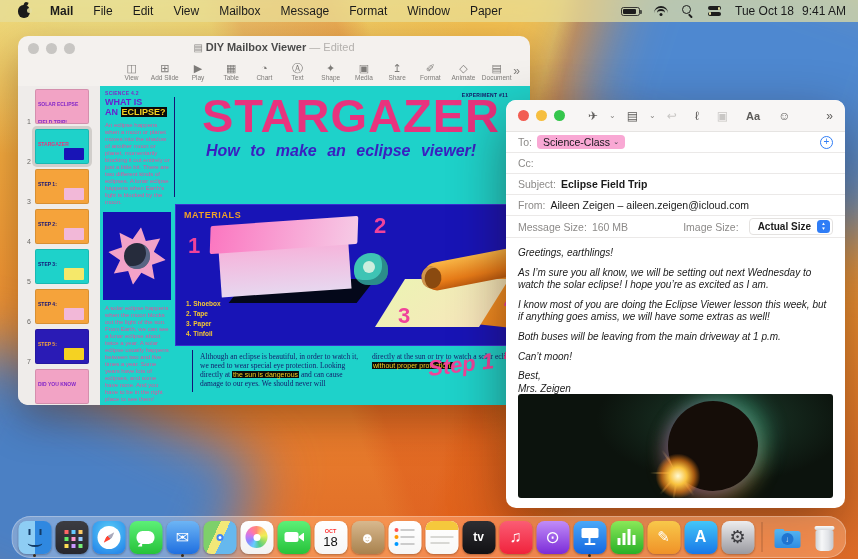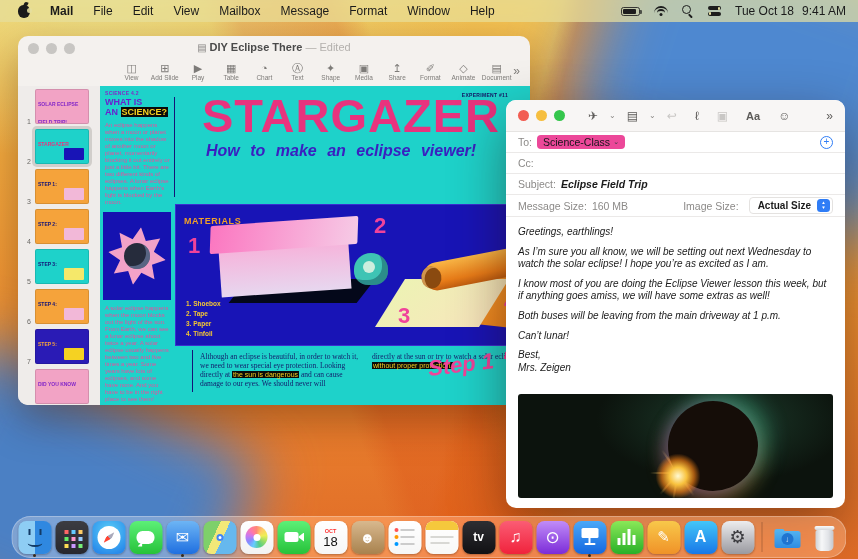--- a/index.html
+++ b/index.html
@@ -90,21 +90,21 @@
     clip-path:polygon(100% 50%,77.7% 61.5%,85.4% 85.4%,61.5% 77.7%,50% 100%,38.5% 77.7%,14.6% 85.4%,22.3% 61.5%,0% 50%,22.3% 38.5%,14.6% 14.6%,38.5% 22.3%,50% 0%,61.5% 22.3%,85.4% 14.6%,77.7% 38.5%); }
   .sun-core { position:absolute; left:50%; top:50%; width:26px; height:26px; transform:translate(-50%,-50%);
     border-radius:50%; background:#262c3c; box-shadow:inset -4px -3px 0 rgba(130,150,190,.55); }
   .leftcol2 { position:absolute; left:5px; top:219px; width:66px; }
   .leftcol2 p { font-size:6px; line-height:7px; color:#e84f9e; }
   .vrule1 { position:absolute; left:74px; top:11px; width:1px; height:100px; background:#141478; }
   .vrule2 { position:absolute; left:92px; top:264px; width:1px; height:42px; background:#141478; }
   .stitle { position:absolute; left:102px; top:2px; font-size:47px; font-weight:bold; letter-spacing:1px; color:#e8337e; white-space:nowrap; }
   .ssub { position:absolute; left:106px; top:56px; font-size:16px; font-weight:bold; font-style:italic; color:#3a20c0; white-space:nowrap; word-spacing:6px; }
   .materials { position:absolute; left:75px; top:118px; width:356px; height:142px; background:#1814b6; border:1px solid #3a30d0; }
-  .m-title { position:absolute; left:8px; top:11px; font-size:9px; font-weight:bold; color:#f0a028; letter-spacing:.6px; }
+  .m-title { position:absolute; left:8px; top:5px; font-size:9px; font-weight:bold; color:#f0a028; letter-spacing:.6px; }
   .m-list { position:absolute; left:10px; top:94px; font-size:6.5px; font-weight:bold; color:#f5c832; line-height:10px; }
   .m-num { position:absolute; font-size:22px; font-weight:bold; color:#f0439a; }
   .m-num.n1 { left:12px; top:28px; } .m-num.n2 { left:198px; top:8px; }
   .m-num.n3 { left:222px; top:98px; } .m-num.n4 { left:328px; top:84px; }
   .sb-shadow { position:absolute; left:62px; top:74px; width:128px; height:24px; background:#04081a; transform:skewX(-38deg); }
   .sb-lid { position:absolute; left:34px; top:16px; width:148px; height:28px; border-radius:2px;
     background:linear-gradient(100deg,#fb76c0,#f6cbe6); transform:rotate(-4deg) skewX(-6deg); }
   .sb-body { position:absolute; left:44px; top:40px; width:130px; height:48px;
     background:linear-gradient(180deg,#f6b2da,#e7d7ef); transform:rotate(-4deg); }
   .tape { position:absolute; left:178px; top:48px; width:34px; height:32px; background:#3ec4b4; border-radius:50% 50% 42% 42%; box-shadow:inset -6px -5px 0 rgba(10,40,60,.35); }
@@ -131,25 +131,25 @@
   .mail-toolbar .lights { padding-left:0; padding-top:0; margin-right:14px; }
   .light.red { background:#f25d52; } .light.yellow { background:#f6be3f; } .light.green { background:#35c64c; }
   .m-icons { display:flex; align-items:center; flex:1; gap:0; }
   .m-ic { color:#5d5b59; font-size:12px; padding:0 9px; }
   .m-ic.small { font-size:8px; padding:0 2px; color:#8a8886;}
   .m-ic.disabled { color:#c9c7c5; }
   .m-ic.aa { font-size:11px; font-weight:bold;}
   .m-ic.more { margin-left:auto; padding-right:0; }
   .fieldrow { height:21px; display:flex; align-items:center; padding:0 12px; border-bottom:1px solid #ebe9e8; font-size:10.5px; }
   .f-label { color:#8c8a88; margin-right:5px; }
-  .token { background:#ec4899; border-radius:4px; padding:1px 6px; color:#15151a; display:flex; align-items:center; gap:3px; }
+  .token { background:#f9a8d4; border-radius:4px; padding:1px 6px; color:#15151a; display:flex; align-items:center; gap:3px; }
   .token .chev { font-size:7px; color:#3a3a44; }
   .plus-btn { margin-left:auto; width:13px; height:13px; border:1.2px solid #2f7df6; color:#2f7df6; border-radius:50%;
     font-size:10px; line-height:10px; display:flex; align-items:center; justify-content:center; }
-  .f-value { color:#1a1a1a;font-style:italic; }
+  .f-value { color:#1a1a1a; }
   .f-value.bold { font-weight:bold; }
   .sizerow .f-label, .sizerow .f-size { color:#8c8a88; }
   .img-size { margin-left:auto; display:flex; align-items:center; gap:5px; }
   .dropdown { display:flex; align-items:center; gap:6px; border:1px solid #e4e2e0; border-radius:4px; padding:1px 2px 1px 8px; }
   .dropdown .dd-val { font-weight:bold; color:#1a1a1a; font-size:10px; }
   .stepper { width:13px; height:13px; background:#2f7df6; border-radius:3.5px; display:flex; flex-direction:column;
     align-items:center; justify-content:center; color:#fff; font-size:4.5px; line-height:4.5px; }
   .mail-body { padding:9px 12px 0 12px; font-size:10px; line-height:12.6px; color:#1a1a1a; }
   .mail-body p { margin-bottom:7px; white-space:pre-line;font-style:italic; }
   .photo { position:absolute; left:12px; top:294px; width:315px; height:104px; border-radius:3px; overflow:hidden;
@@ -190,21 +190,21 @@
   <div class="apple"></div>
   <div class="menu-items" id="menu-items">
       <div class="menu-item bold">Mail</div>
       <div class="menu-item">File</div>
       <div class="menu-item">Edit</div>
       <div class="menu-item">View</div>
       <div class="menu-item">Mailbox</div>
       <div class="menu-item">Message</div>
       <div class="menu-item">Format</div>
       <div class="menu-item">Window</div>
-      <div class="menu-item">Help</div>
+      <div class="menu-item">Paper</div>
     </div>
   <div class="mb-right">
     <div class="battery"></div>
     <div class="wifi">
         <span class="a1"></span>
         <span class="a2"></span>
         <span class="a3"></span>
       </div>
     <div class="search"></div>
     <div class="ccenter">
@@ -219,21 +219,21 @@
 </div>
 
 <div class="kn">
   <div class="kn-titlebar">
     <div class="lights">
       <div class="light gray"></div>
       <div class="light gray"></div>
       <div class="light gray"></div>
     </div>
     <div class="kn-title">
-      <span class="docicon">▤ </span><span>DIY Eclipse There</span>
+      <span class="docicon">▤ </span><span>DIY Mailbox Viewer</span>
       <span class="edited"> <span>— Edited</span></span>
     </div>
   </div>
   <div class="kn-toolbar" id="kn-toolbar">
       <div class="kn-tool">
         <span class="g">◫</span>
         <span class="l">View</span>
       </div>
       <div class="kn-tool">
         <span class="g">⊞</span>
@@ -315,21 +315,21 @@
           <span class="thumb-num"></span>
           <span class="thumb" style="background:#f2a3c5"><span class="t-label" style="color:#8428c8">DID YOU KNOW</span></span>
         </div>
       </div>
     <div class="canvas">
       <div class="sci">SCIENCE 4.2</div>
       <div class="exp">EXPERIMENT #11</div>
       <div class="leftcol">
         <div class="what">
           <span>WHAT IS</span><br>
-          <span>AN </span><span class="hl">SCIENCE?</span>
+          <span>AN </span><span class="hl">ECLIPSE?</span>
         </div>
         <p>An eclipse happens when a moon or planet moves into the shadow of another moon or planet, momentarily blocking it out entirely or just a little bit. There are two different kinds of eclipses. A lunar eclipse happens when Earth’s light is blocked by the moon.</p>
       </div>
       <div class="sunbox">
         <div class="sun"></div>
         <div class="sun-core"></div>
       </div>
       <div class="leftcol2">
         <p>A solar eclipse happens when the moon blocks out the light of the sun. From Earth, we can see a lunar eclipse about twice a year. A solar eclipse usually happens between two and five times a year. Some years have lots of eclipses, and some have none. And you have to be in the right place to see them!</p>
       </div>
@@ -397,40 +397,44 @@
     </span>
     <span class="plus-btn">+</span>
   </div>
   <div class="fieldrow">
     <span class="f-label">Cc:</span>
   </div>
   <div class="fieldrow">
     <span class="f-label">Subject:</span>
     <span class="f-value bold">Eclipse Field Trip</span>
   </div>
+  <div class="fieldrow">
+    <span class="f-label">From:</span>
+    <span class="f-value">Aileen Zeigen – aileen.zeigen@icloud.com</span>
+  </div>
   <div class="fieldrow sizerow" style="height:22px">
     <span class="f-label">Message Size:</span>
     <span class="f-size">160 MB</span>
     <span class="img-size">
       <span class="f-label">Image Size:</span>
       <span class="dropdown">
         <span class="dd-val">Actual Size</span>
         <span class="stepper">
             <span>▲</span>
             <span>▼</span>
           </span>
       </span>
     </span>
   </div>
   <div class="mail-body" id="mail-body">
       <p>Greetings, earthlings!</p>
       <p>As I’m sure you all know, we will be setting out next Wednesday to watch the solar eclipse! I hope you’re as excited as I am.</p>
       <p>I know most of you are doing the Eclipse Viewer lesson this week, but if anything goes amiss, we will have some extras as well!</p>
       <p>Both buses will be leaving from the main driveway at 1 p.m.</p>
-      <p>Can’t lunar!</p>
+      <p>Can’t moon!</p>
       <p>Best,
 Mrs. Zeigen</p>
     </div>
   <div class="photo">
     <div class="ray"></div>
     <div class="ray r2"></div>
     <div class="ray r3"></div>
     <div class="ray r4"></div>
     <div class="moon"></div>
     <div class="flare"></div>

